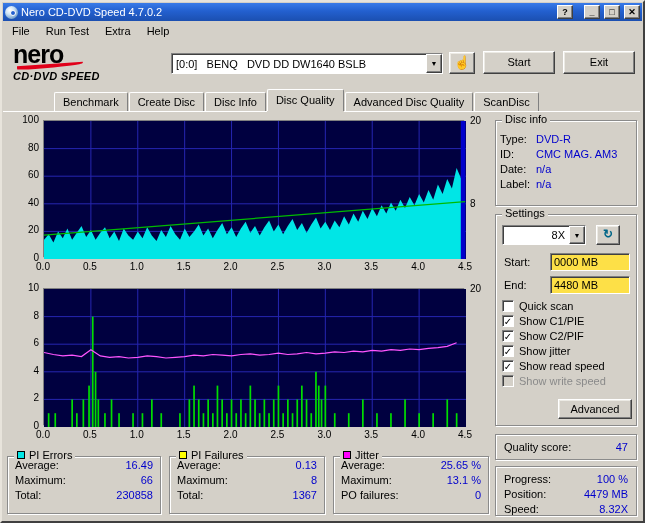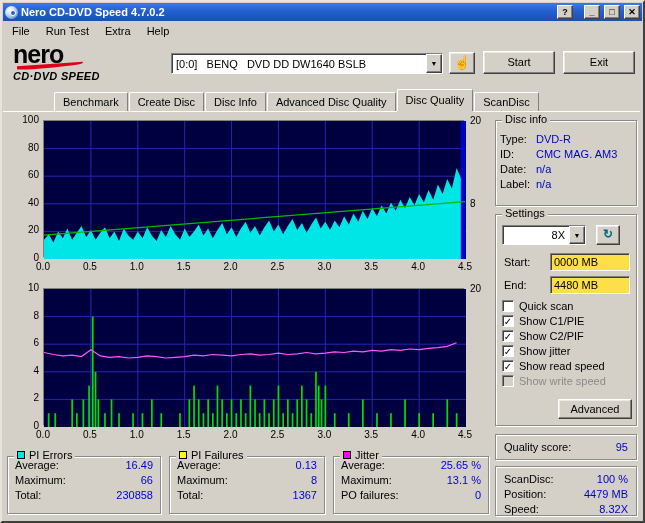--- a/index.html
+++ b/index.html
@@ -6,21 +6,21 @@
   html,body { background:#808080; }
   .window { position:relative; width:645px; height:523px; background:#d4d0c8;
             border:2px solid; border-color:#e8e4dc #404040 #404040 #e8e4dc; padding:1px; }
   
   .titlebar { height:18px; background:linear-gradient(180deg,#3a7be8 0%,#2360cf 45%,#1b4fb0 100%);
               display:flex; align-items:center; padding:0 2px; gap:3px; }
   .cd-icon { width:13px; height:13px; border-radius:50%; position:relative;
              background:radial-gradient(circle at 38% 32%, #ffffff 0%, #cfe4f6 35%, #7fa8d0 70%, #46688f 100%); }
   .cd-icon::after { content:""; position:absolute; left:4.5px; top:4.5px; width:4px; height:4px;
              border-radius:50%; background:#2360cf; border:0.5px solid #fff; }
-  .title-text { color:#fff; font-weight:bold; font-size:11px; flex:1; white-space:nowrap; overflow:hidden; }
+  .title-text { color:#fff; font-weight:normal; font-size:11px; flex:1; white-space:nowrap; overflow:hidden; }
   .tb-btn { width:16px; height:14px; background:#d4d0c8; border:1px solid; border-color:#ffffff #404040 #404040 #ffffff;
             box-shadow:inset -1px -1px 0 #808080; font-size:9px; line-height:12px; text-align:center;
             font-weight:bold; color:#000; margin-left:1px; }
   .tb-gap { width:4px; }
   
   .menubar { height:20px; display:flex; align-items:center; padding-left:1px; }
   .menu-item { padding:3px 8px; font-size:11px; }
   
   .headerrow { position:relative; height:48px; }
   .logo { position:absolute; left:10px; top:2px; width:150px; }
@@ -128,22 +128,22 @@
     </div>
     <div class="btn hand-btn"><span>☝</span></div>
     <div class="btn start-btn">Start</div>
     <div class="btn exit-btn">Exit</div>
   </div>
 
   <div class="tabstrip">
     <div class="tab">Benchmark</div>
     <div class="tab">Create Disc</div>
     <div class="tab">Disc Info</div>
+    <div class="tab active">Disc Quality</div>
     <div class="tab">Advanced Disc Quality</div>
-    <div class="tab active">Disc Quality</div>
     <div class="tab">ScanDisc</div>
   </div>
 
   <div class="content">
 
     <div class="chart" id="chart-top">
         <div class="plot">
           <svg width="422" height="138" viewBox="0 0 422 138">
             <rect x="0" y="0" width="422" height="138" fill="#000040"></rect>
             <line x1="46.888888888888886" y1="0" x2="46.888888888888886" y2="138" stroke="#2525b0" stroke-width="1"></line>
@@ -393,27 +393,27 @@
             <span class="cb-box"></span>
             <span class="cb-label">Show write speed</span>
           </div>
 
         <div class="btn adv-btn">Advanced</div>
       </div>
 
       <div class="group" id="g-quality">
         <div class="qrow">
           <span>Quality score:</span>
-          <span class="val">95</span>
+          <span class="val">47</span>
         </div>
       </div>
 
       <div class="group" id="g-progress">
         <div class="prow">
-            <span>ScanDisc:</span>
+            <span>Progress:</span>
             <span class="val">100 %</span>
           </div>
         <div class="prow">
             <span>Position:</span>
             <span class="val">4479 MB</span>
           </div>
         <div class="prow">
             <span>Speed:</span>
             <span class="val">8.32X</span>
           </div>

